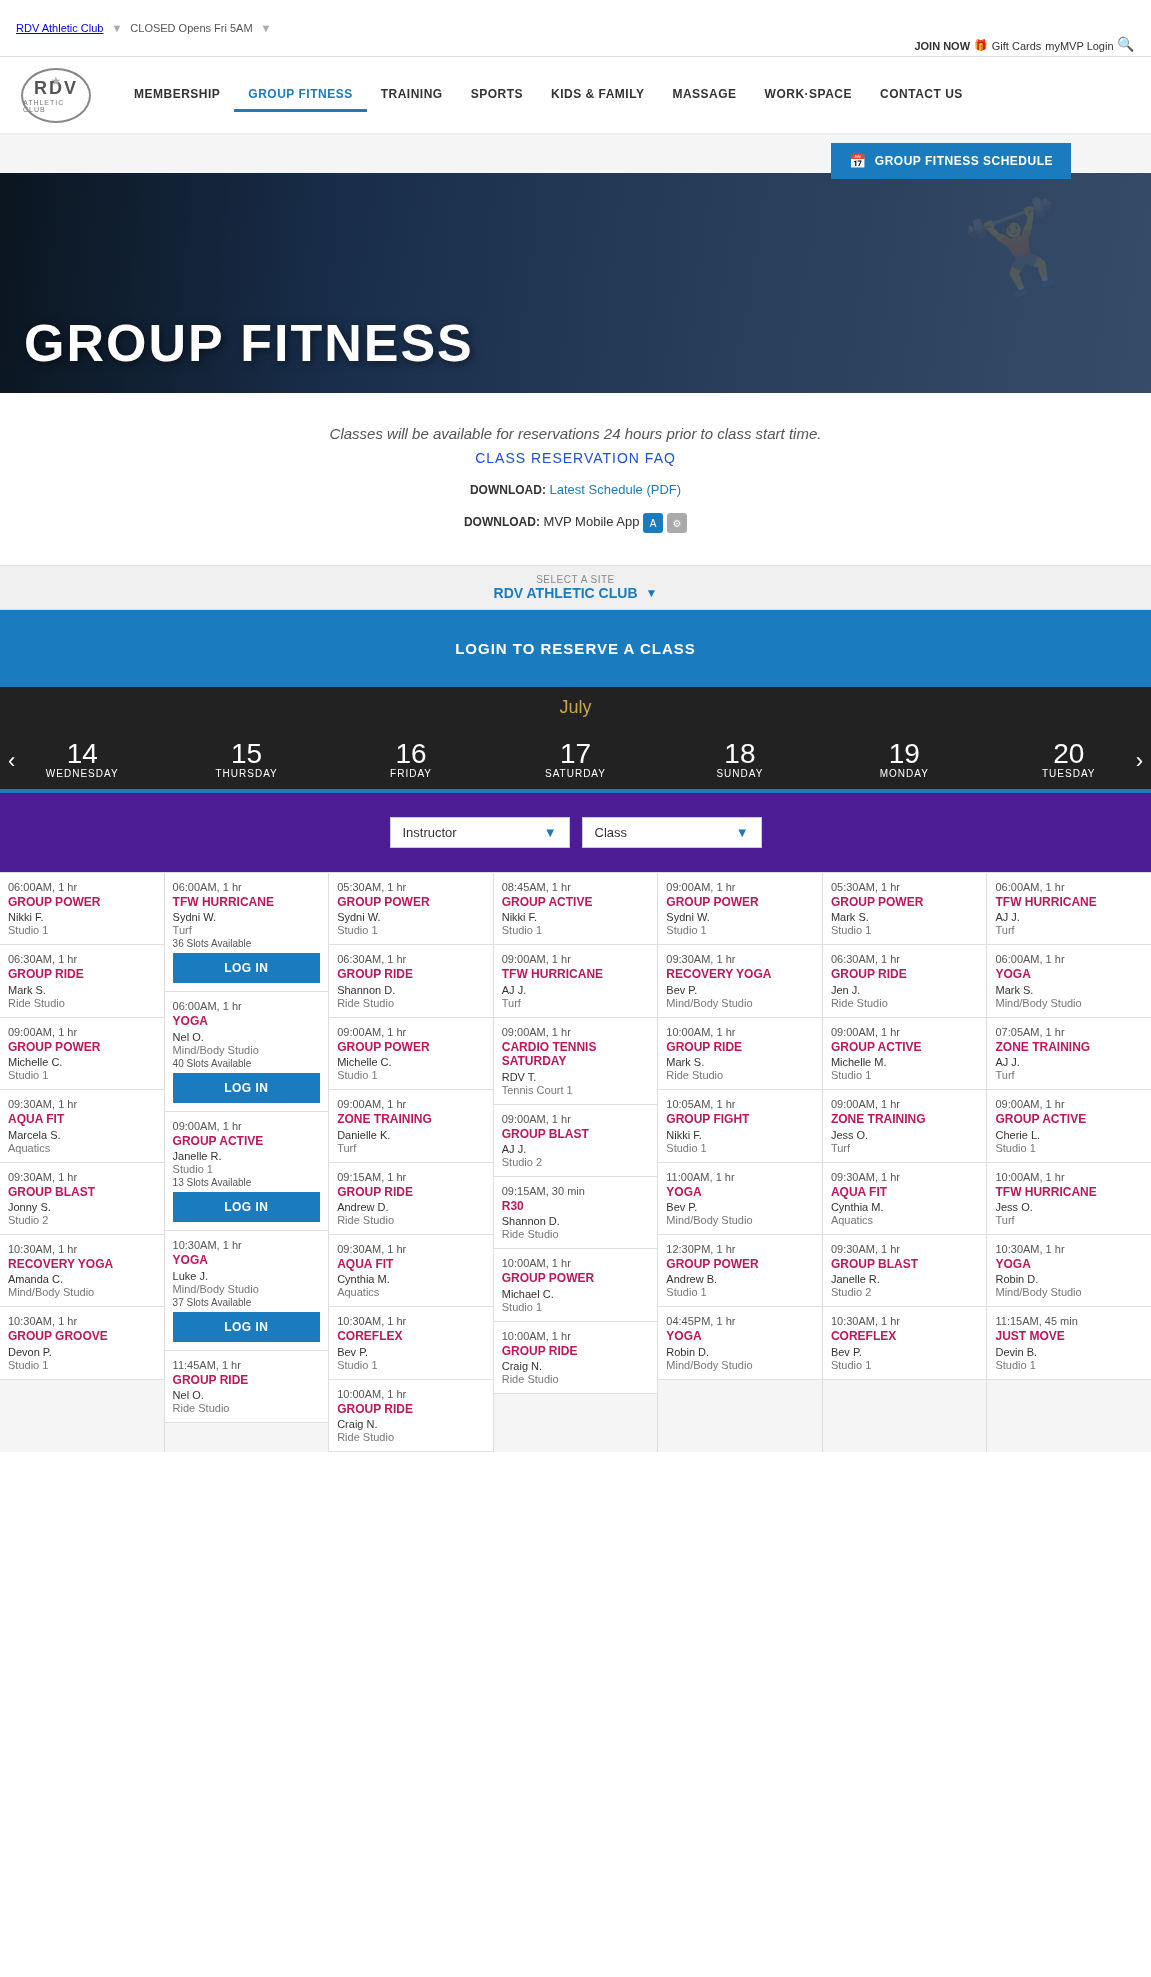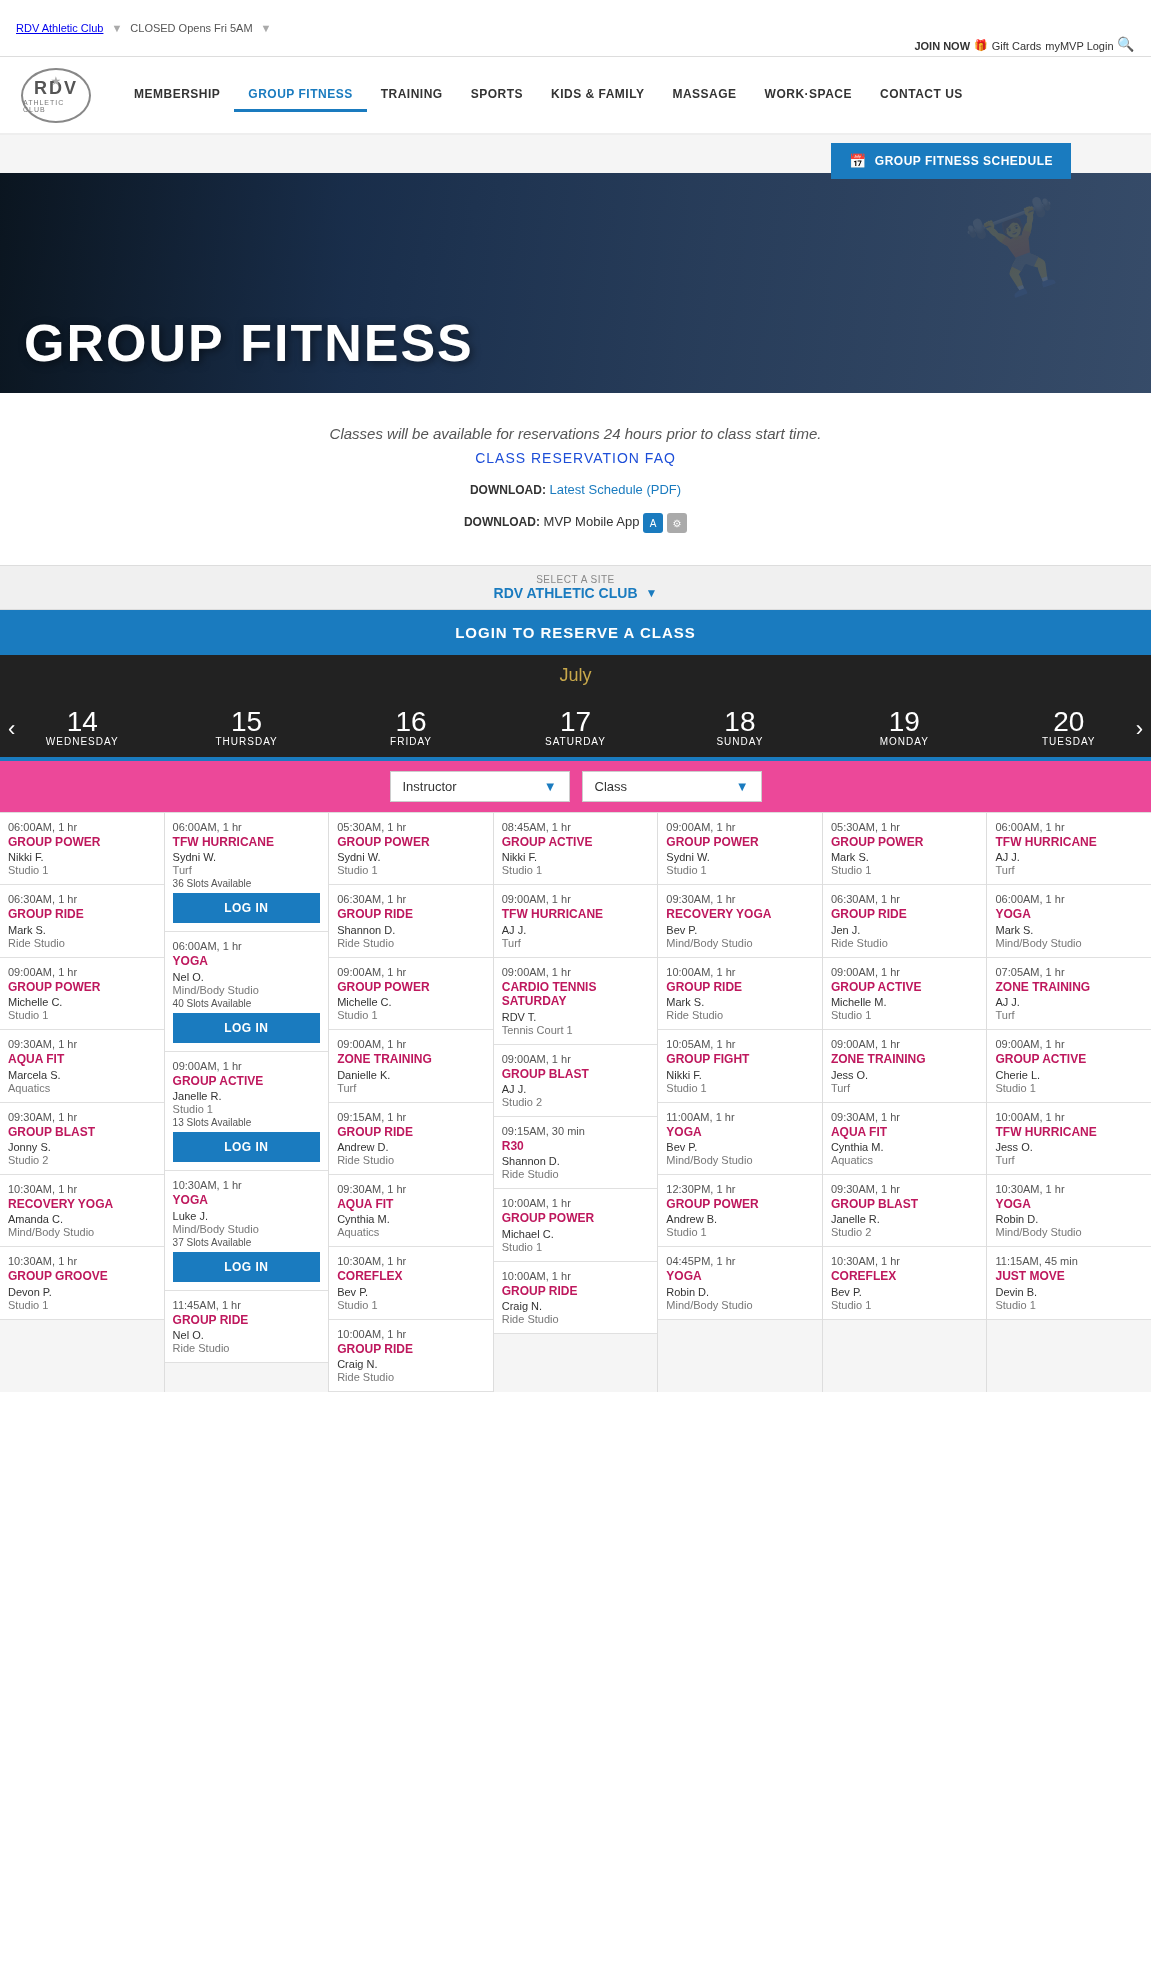--- a/index.html
+++ b/index.html
@@ -178,21 +178,21 @@
       gap: 8px;
       cursor: pointer;
     }
     .site-name { color: #1a7bbf; font-size: 14px; font-weight: 600; }
     .site-arrow { color: #1a7bbf; font-size: 12px; }
 
     
     .login-bar {
       background: #1a7bbf;
       text-align: center;
-      padding: 14px;
+      padding: 30px;
       color: #fff;
       font-size: 15px;
       font-weight: 700;
       letter-spacing: 1px;
       text-transform: uppercase;
       cursor: pointer;
     }
 
     
     .calendar-header {
@@ -245,25 +245,25 @@
     .nav-next { right: 0; }
 
     
     .accent-line {
       height: 4px;
       background: #1a7bbf;
     }
 
     
     .filters-row {
-      background: #ec4899;
+      background: #4c1d95;
       display: flex;
       justify-content: center;
       gap: 12px;
-      padding: 10px;
+      padding: 24px;
     }
     .filter-select {
       display: flex;
       align-items: center;
       background: #fff;
       border: 1px solid #ccc;
       padding: 7px 12px;
       font-size: 13px;
       cursor: pointer;
       min-width: 180px;

